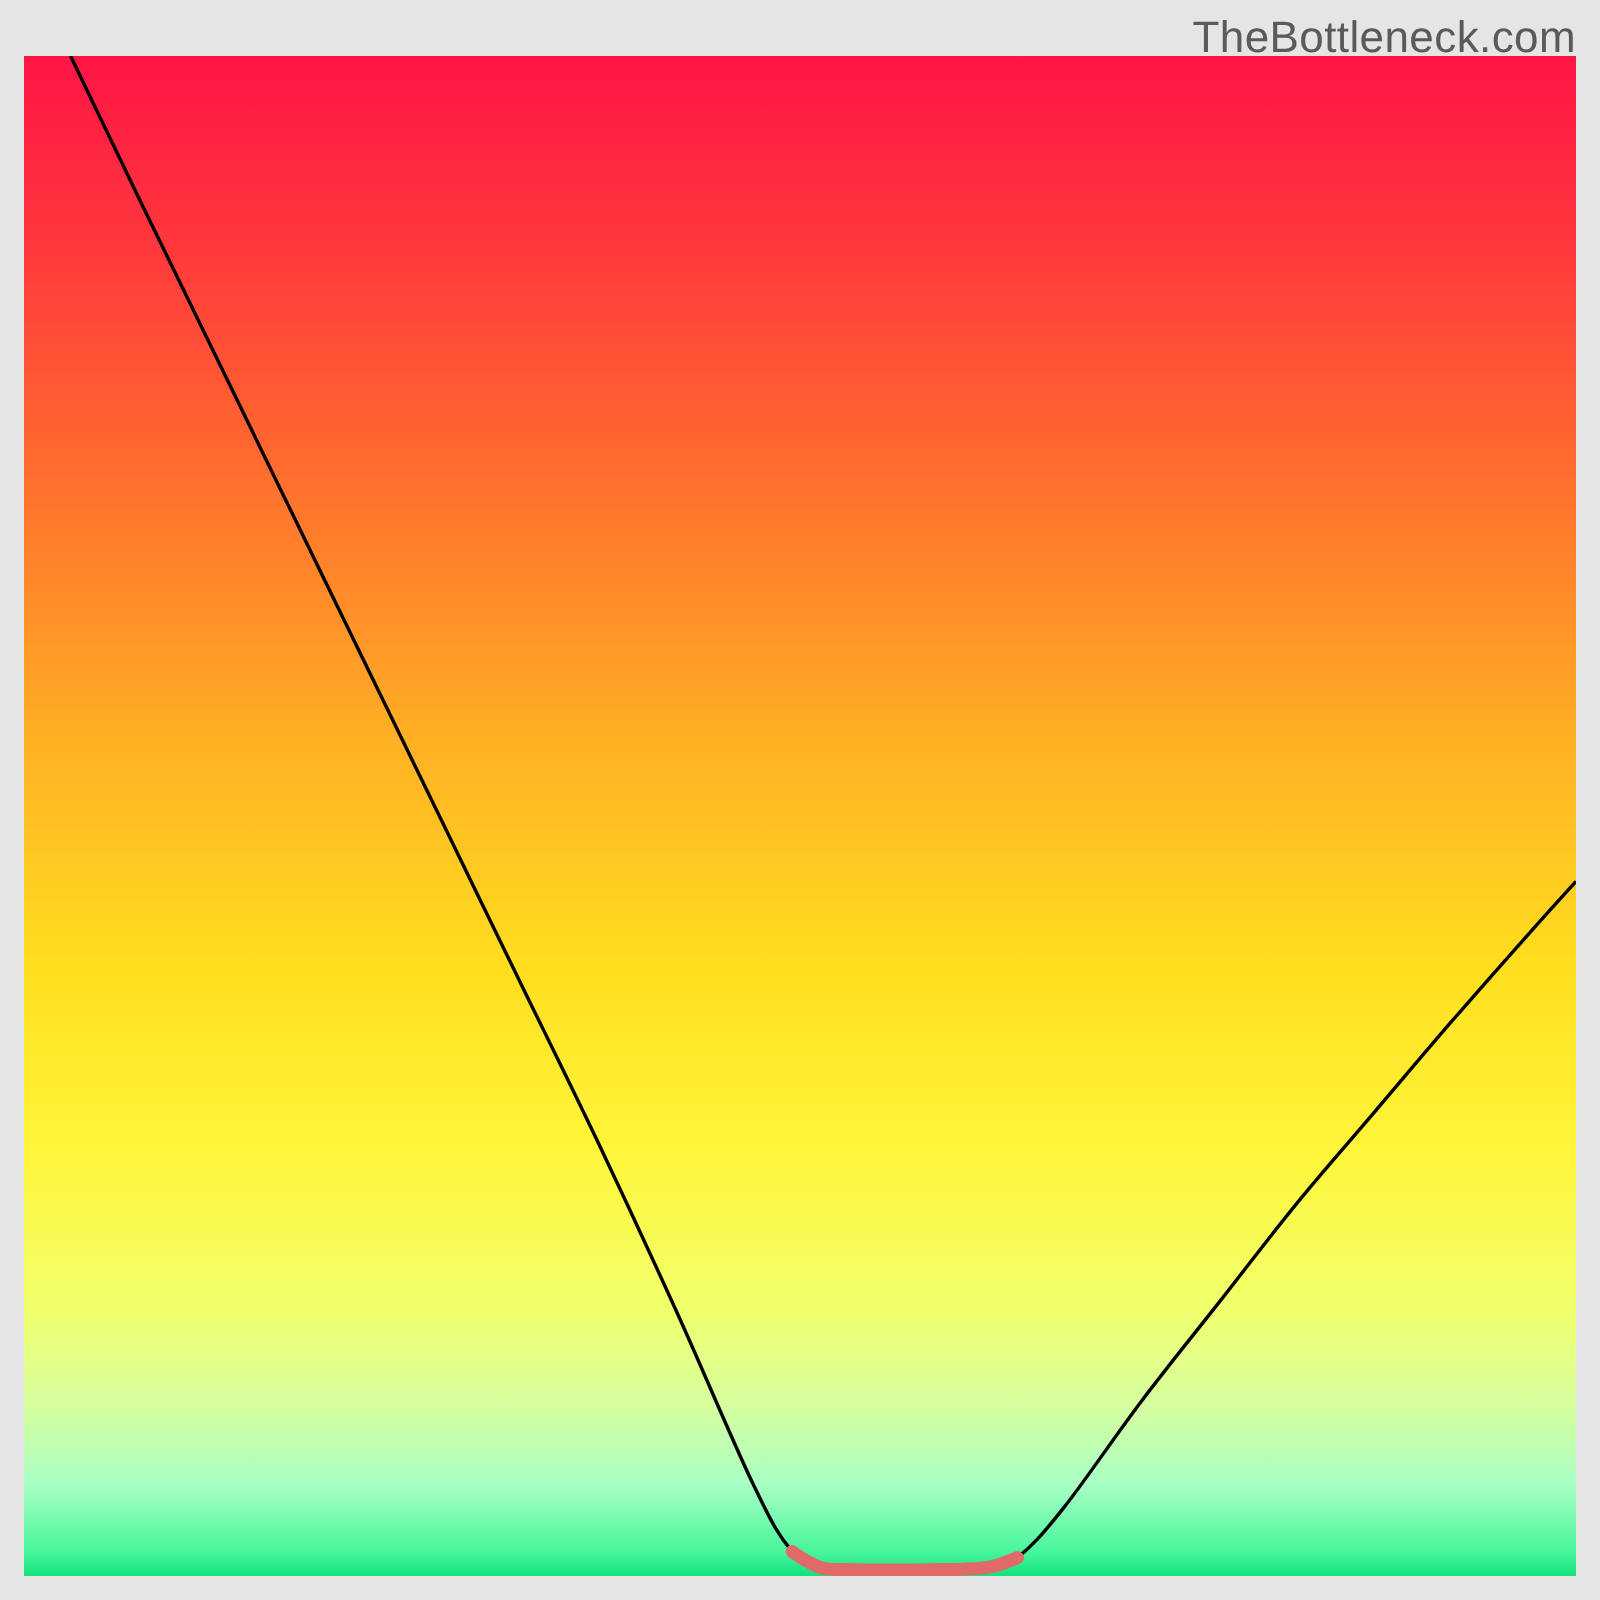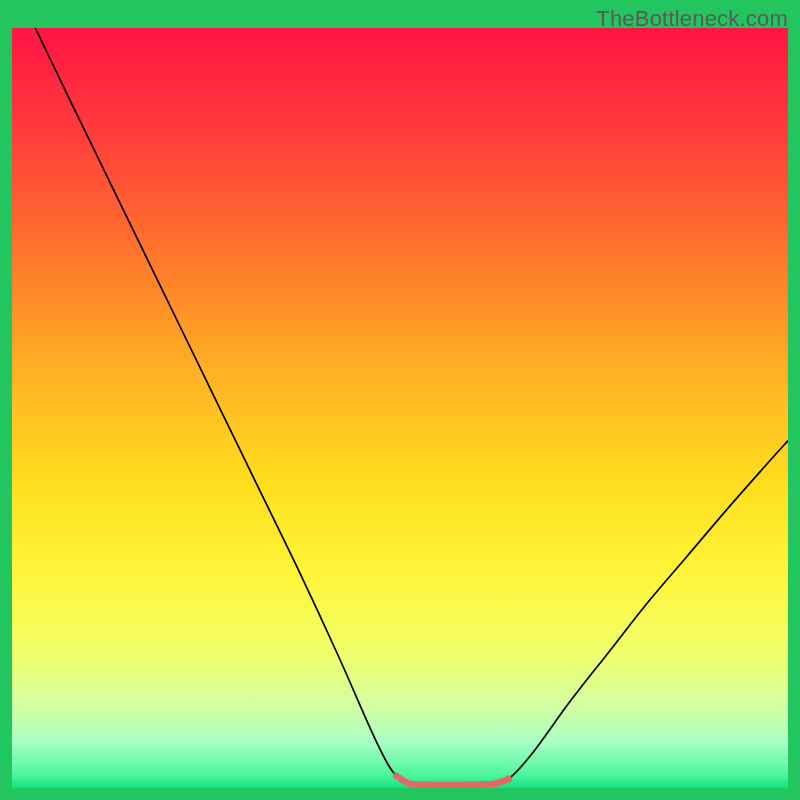--- a/index.html
+++ b/index.html
@@ -8,21 +8,21 @@
     width: 800px;
     height: 800px;
     overflow: hidden;
     background: #000;
     font-family: Arial, Helvetica, sans-serif;
   }
   .container {
     position: relative;
     width: 800px;
     height: 800px;
-    background: #22c55e;
+    background: #e5e5e5;
   }
   .watermark {
     position: absolute;
     top: 6px;
     right: 12px;
     color: #5a5a5a;
     font-size: 22px;
     font-weight: 500;
     letter-spacing: 0.2px;
     font-family: Arial, Helvetica, sans-serif;

